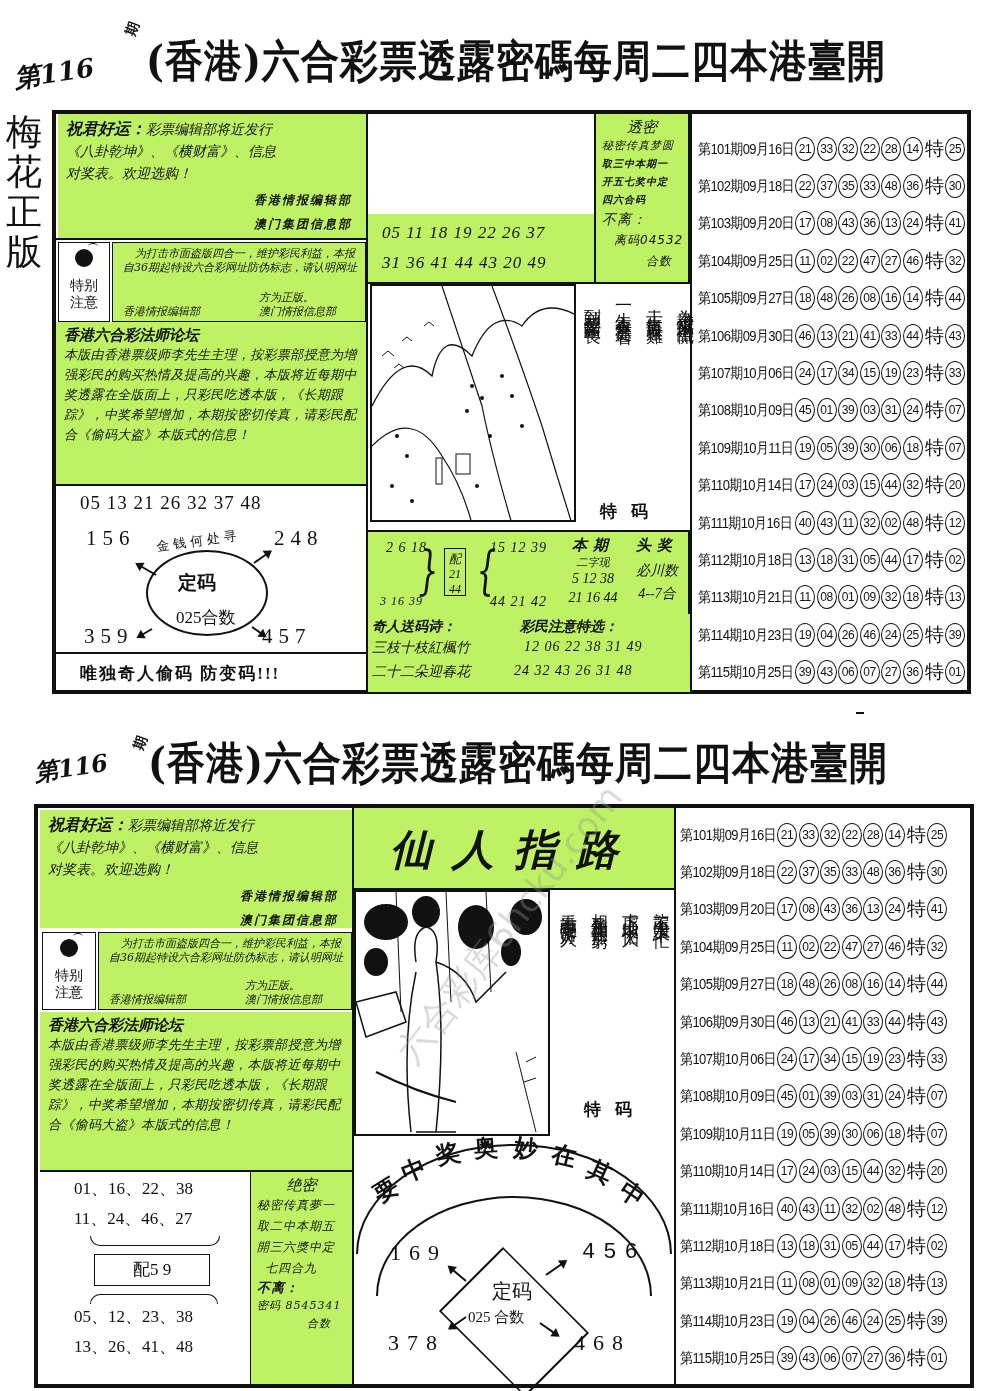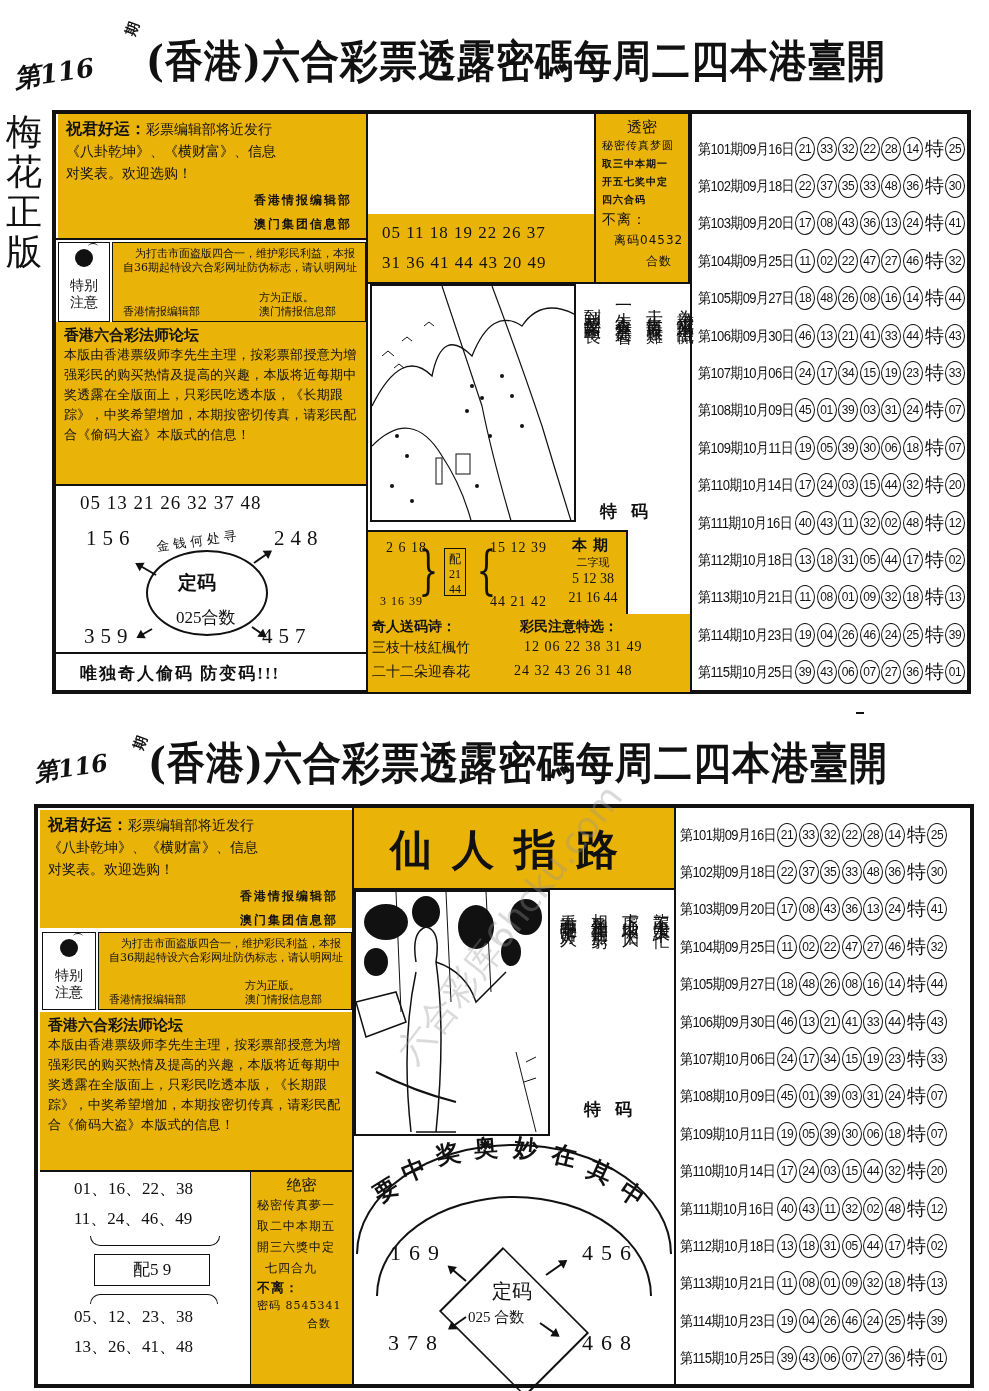--- a/index.html
+++ b/index.html
@@ -11,21 +11,21 @@
   .sheet.bottom { top: 700px; height: 691px; }
 
   .headline { position: absolute; left: 0; right: 0; height: 100px; }
   .issue-prefix { position: absolute; font-family: "DejaVu Serif", serif; font-weight: bold; font-style: italic; font-size: 26px; transform: rotate(-8deg); }
   .issue-qi { position: absolute; font-size: 14px; font-weight: bold; transform: rotate(-70deg); }
   .headline-title { position: absolute; font-family: "DejaVu Serif", serif; font-weight: bold; font-size: 38px; letter-spacing: 1px; white-space: nowrap; transform: scaleY(1.15); transform-origin: left center; }
 
   .side-brand { position: absolute; left: 4px; top: 112px; width: 44px; font-size: 36px; line-height: 40px; text-align: center; font-weight: normal; }
 
   .frame { position: absolute; border: 4px solid #111; background: #fff; }
-  .box { position: absolute; border: 1.5px solid #111; background: #eab308; overflow: hidden; }
+  .box { position: absolute; border: 1.5px solid #111; background: #bef264; overflow: hidden; font-style: italic; }
   .thin { border-width: 1px; }
 
   .greet { font-family: "DejaVu Sans", sans-serif; font-size: 14px; line-height: 22px; padding: 4px 8px; }
   .greet b { font-size: 16px; }
   .sign { font-family: "DejaVu Sans", sans-serif; font-weight: bold; font-size: 12px; text-align: right; padding-right: 14px; line-height: 24px; letter-spacing: 2px; }
 
   .notice-badge { position: absolute; border: 1.5px solid #111; text-align: center; font-size: 14px; line-height: 17px; }
   .bomb { width: 18px; height: 18px; background: #111; border-radius: 50%; margin: 6px auto 10px auto; position: relative; }
   .bomb::after { content: ""; position: absolute; left: 13px; top: -6px; width: 10px; height: 6px; border-top: 1.5px solid #111; border-radius: 50%; }
   .notice-text { position: absolute; font-size: 11px; line-height: 14px; padding: 2px 6px; font-family: "DejaVu Serif", serif; }
@@ -209,20 +209,25 @@
     <div class="brace" style="left:104px; top:12px;">{</div>
     <div class="num-row" style="position:absolute; left:124px; top:8px; font-size:14px;">15 12 39</div>
     <div class="num-row" style="position:absolute; left:124px; top:62px; font-size:14px;">44 21 42</div>
   </div>
   <div class="box" style="left:560px; top:530px; width:68px; height:86px; border-width:2px 2px 2px 0;">
     <div class="small-hdr" style="padding-top:4px;">本期</div>
     <div class="small-txt" style="font-size:11px; line-height:14px;">二字现</div>
     <div class="small-txt">5  12  38</div>
     <div class="small-txt">21 16 44</div>
   </div>
+  <div class="box" style="left:626px; top:530px; width:64px; height:86px; border-width:2px 2px 2px 0;">
+    <div class="small-hdr" style="padding-top:4px;">头奖</div>
+    <div class="small-txt" style="padding-top:6px;">必川数</div>
+    <div class="small-txt" style="padding-top:4px;">4--7合</div>
+  </div>
 
   <div class="box" style="left:366px; top:614px; width:146px; height:78px; border-width:0 2px 0 0;">
     <div style="font-family:'DejaVu Sans',sans-serif; font-weight:bold; font-size:14px; padding:4px 0 0 6px;">奇人送码诗：</div>
     <div style="font-size:14px; padding-left:6px; line-height:22px;">三枝十枝紅楓竹</div>
     <div style="font-size:14px; padding-left:6px; line-height:26px;">二十二朵迎春花</div>
   </div>
   <div class="box" style="left:510px; top:614px; width:180px; height:78px; border:none;">
     <div style="font-family:'DejaVu Sans',sans-serif; font-weight:bold; font-size:14px; padding:4px 0 0 10px;">彩民注意特选：</div>
     <div class="num-row" style="font-size:14px; padding-left:14px; line-height:22px;">12 06 22  38  31  49</div>
     <div class="num-row" style="font-size:14px; padding-left:4px; line-height:26px;">24   32   43  26   31 48</div>
@@ -433,21 +438,21 @@
     <div class="notice-text" style="left:140px; top:58px;">澳门情报信息部</div>
   </div>
 
   <div class="box" style="left:40px; top:312px; width:312px; height:160px; border:none; border-bottom:2px solid #111;">
     <div class="forum-title">香港六合彩法师论坛</div>
     <div class="forum-body">本版由香港票级师李先生主理，按彩票部授意为增强彩民的购买热情及提高的兴趣，本版将近每期中奖透露在全版面上，只彩民吃透本版，《长期跟踪》，中奖希望增加，本期按密切传真，请彩民配合《偷码大盗》本版式的信息！</div>
   </div>
 
   <div style="position:absolute; left:40px; top:474px; width:210px; height:210px;">
     <div class="code-row" style="padding-left:34px;">01、16、22、38</div>
-    <div class="code-row" style="padding-left:34px;">11、24、46、49</div>
+    <div class="code-row" style="padding-left:34px;">11、24、46、27</div>
     <div class="hbrace down" style="left:50px; top:62px; width:130px;"></div>
     <div style="position:absolute; left:54px; top:80px; width:116px; height:32px; border:1.5px solid #111; text-align:center; line-height:30px; font-family:'Liberation Serif',serif; font-size:17px;">配5   9</div>
     <div class="hbrace" style="left:50px; top:120px; width:128px;"></div>
     <div class="code-row" style="position:absolute; left:0; top:128px; padding-left:34px;">05、12、23、38</div>
     <div class="code-row" style="position:absolute; left:0; top:158px; padding-left:34px;">13、26、41、48</div>
   </div>
 
   <div class="box" style="left:250px; top:472px; width:102px; height:212px; border-width:0 0 0 1.5px;">
     <div class="secret-title">绝密</div>
     <div class="secret-line serif">秘密传真夢一</div>
@@ -496,23 +501,23 @@
   <div class="arch-text" style="left:374px; top:474px; transform:rotate(-32deg);">要</div>
   <div class="arch-text" style="left:402px; top:454px; transform:rotate(-22deg);">中</div>
   <div class="arch-text" style="left:436px; top:438px; transform:rotate(-12deg);">奖</div>
   <div class="arch-text" style="left:474px; top:432px; transform:rotate(-4deg);">奥</div>
   <div class="arch-text" style="left:514px; top:432px; transform:rotate(6deg);">妙</div>
   <div class="arch-text" style="left:552px; top:440px; transform:rotate(14deg);">在</div>
   <div class="arch-text" style="left:588px; top:456px; transform:rotate(24deg);">其</div>
   <div class="arch-text" style="left:620px; top:478px; transform:rotate(34deg);">中</div>
 
   <div class="big-num" style="left:390px; top:540px; font-size:22px; letter-spacing:8px;">169</div>
-  <div class="big-num" style="left:582px; top:540px; font-size:22px; letter-spacing:8px;">456</div>
+  <div class="big-num" style="left:582px; top:540px; font-size:22px; letter-spacing:8px;font-family:Liberation Mono, monospace;">456</div>
   <div class="big-num" style="left:388px; top:630px; font-size:22px; letter-spacing:8px;">378</div>
-  <div class="big-num" style="left:574px; top:630px; font-size:22px; letter-spacing:8px;margin-left:8px;">468</div>
+  <div class="big-num" style="left:574px; top:630px; font-size:22px; letter-spacing:8px;">468</div>
   <div class="diamond" style="left:456px; top:564px;"></div>
   <div class="fixcode" style="left:492px; top:578px; font-weight:normal; font-size:20px;">定码</div>
   <div style="position:absolute; left:468px; top:608px; font-family:'Liberation Serif',serif; font-size:15px;">025 合数</div>
   <div class="arrow" style="left:466px; top:580px; width:22px; transform:rotate(-140deg);"></div>
   <div class="arrow" style="left:546px; top:574px; width:24px; transform:rotate(-35deg);"></div>
   <div class="arrow" style="left:466px; top:616px; width:20px; transform:rotate(145deg);"></div>
   <div class="arrow" style="left:540px; top:622px; width:22px; transform:rotate(35deg);"></div>
 
   <div class="results" id="results-bottom" style="left:680px; top:116px;">
       <div class="res-row">

